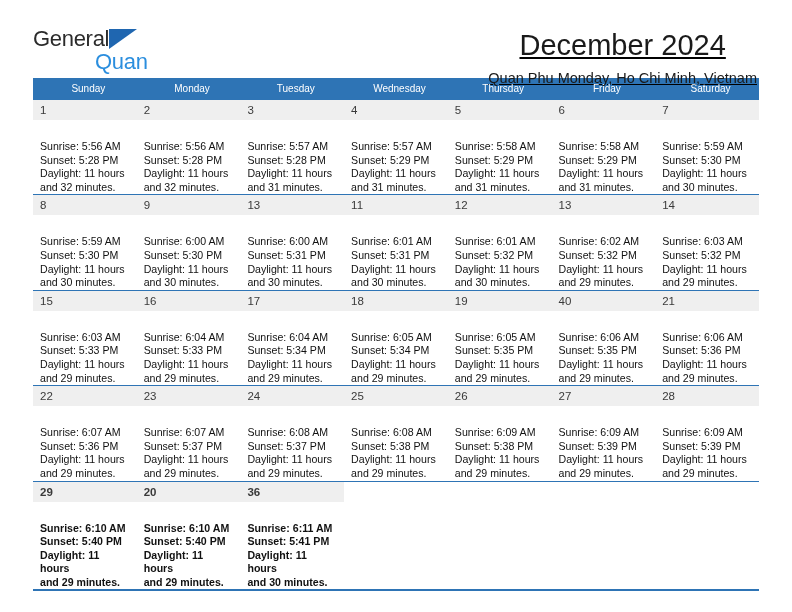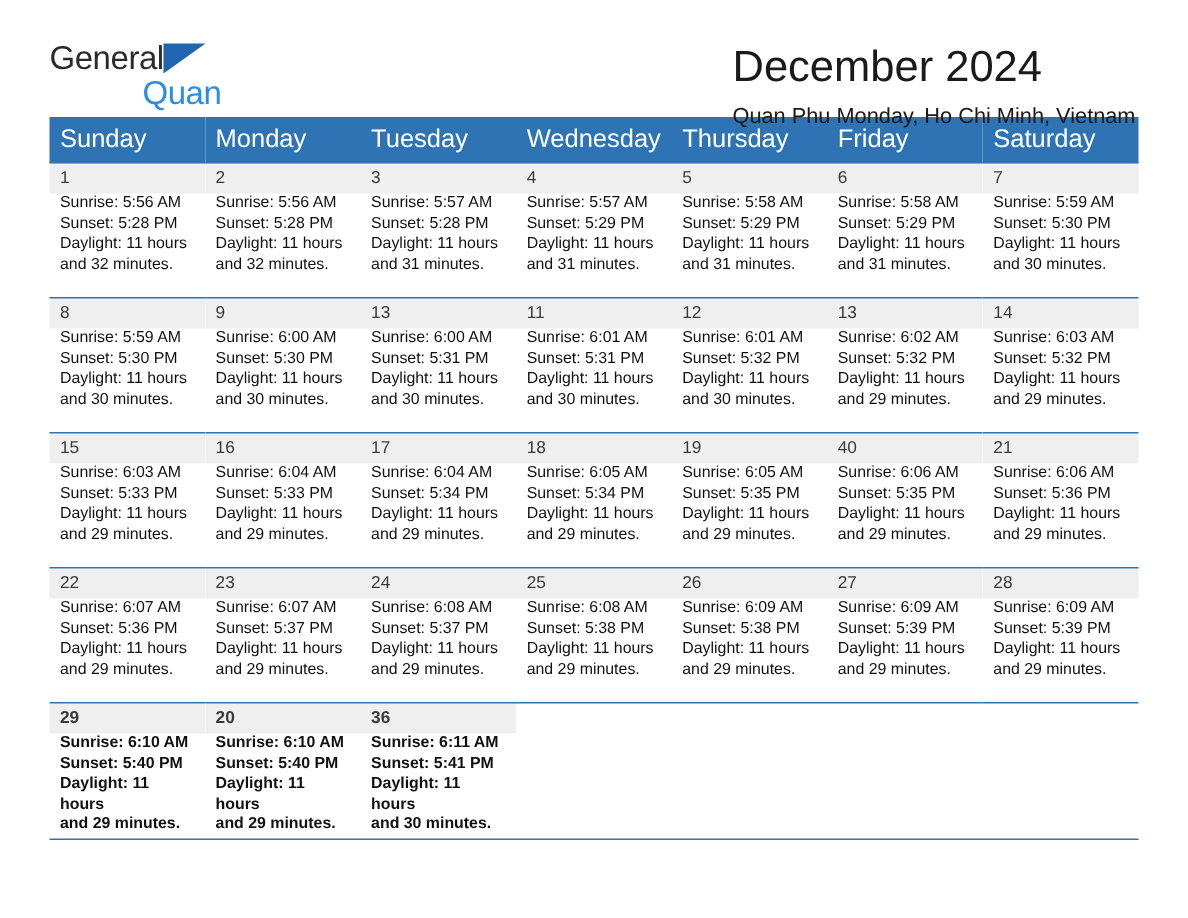--- a/index.html
+++ b/index.html
@@ -60,22 +60,23 @@
   .brand-blue {
     font-size: 22px;
     color: #2b8ede;
     letter-spacing: -0.3px;
     line-height: 24px;
     margin-left: 62px;
     display: block;
   }
 
   .title-block {
-    text-align: left;
+    text-align: center;
     padding-top: 2px;
+    text-decoration: underline;
   }
   .cal-title {
     font-size: 29px;
     font-weight: normal;
     color: #1a1a1a;
     line-height: 34px;
     white-space: nowrap;
   }
   .cal-subtitle {
     font-size: 14.5px;
@@ -90,23 +91,23 @@
     margin: 0 33px;
     width: 726px;
     border-collapse: collapse;
     table-layout: fixed;
   }
   .calendar col { width: 103.71px; }
 
   .calendar thead th {
     background: #2e74b5;
     color: #ffffff;
-    font-size: 17px;
+    font-size: 10px;
     font-weight: normal;
-    text-align: left;
+    text-align: center;
     padding: 5px 0 5px 7px;
     height: 19px;
     box-sizing: border-box;
     margin-left: 36px;
   }
 
   .week-row > td {
     vertical-align: top;
     padding: 0;
     border-top: 1.5px solid #2e74b5;
@@ -126,21 +127,21 @@
     padding: 4px 0 4px 7px;
     height: 20px;
     box-sizing: border-box;
     line-height: 12px;
   }
   .cell-empty .daynum {
     background: #ffffff;
   }
 
   .details {
-    padding: 0 6px 0 7px;
+    padding: 20px 6px 0 7px;
     font-size: 10.6px;
     line-height: 13.6px;
     color: #111111;
   }
   .details div { white-space: normal; }
 
   .bottom-rule {
     margin: 0 33px;
     width: 726px;
     height: 1.5px;

